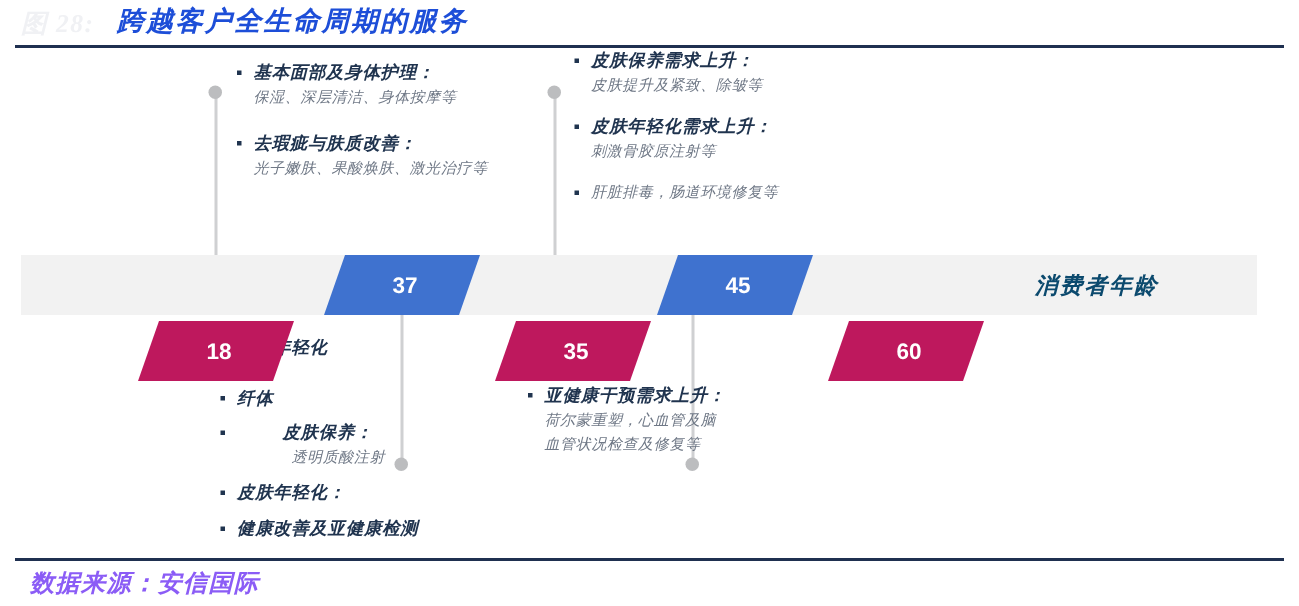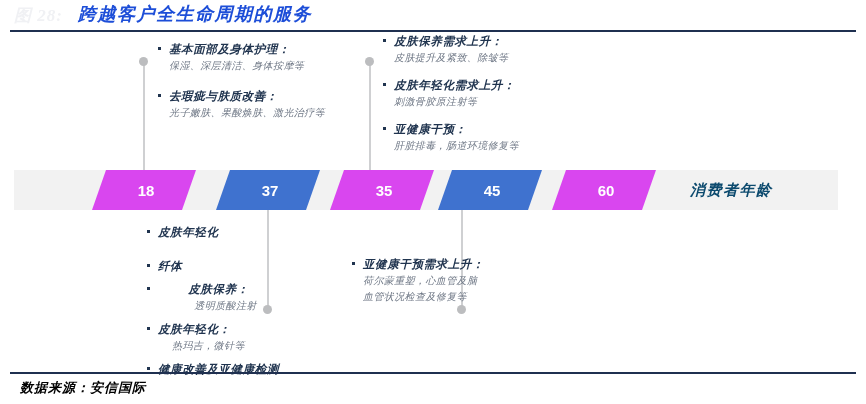--- a/index.html
+++ b/index.html
@@ -123,21 +123,21 @@
     height: 40px;
     color: #ffffff;
     font-family: "Liberation Sans", sans-serif;
     font-size: 15px;
     font-weight: bold;
     display: flex;
     align-items: center;
     justify-content: center;
     clip-path: polygon(14px 0, 100% 0, calc(100% - 14px) 100%, 0 100%);
   }
-  .age-node.gray  { background: #d946ef; }
+  .age-node.gray  { background: #be185d; margin-top: 44px; }
   .age-node.blue  { background: #3f72cf; }
   .age-node .age-label { margin-left: 4px; }
 
   #axis-caption {
     position: absolute;
     top: 170px;
     left: 690px;
     height: 40px;
     display: flex;
     align-items: center;
@@ -155,24 +155,24 @@
     left: 10px;
     top: 372px;
     width: 846px;
     height: 2px;
     background: #1f3050;
   }
   #source-note {
     position: absolute;
     left: 20px;
     top: 379px;
-    font-size: 13px;
-    font-weight: bold;
-    font-style: italic;
-    color: #000000;
+    font-size: 16px;
+    font-weight: bold;
+    font-style: italic;
+    color: #8b5cf6;
     letter-spacing: 1px;
     white-space: nowrap;
   }
 </style>
 </head>
 <body>
 
 <div id="exhibit-header">
   <div id="figure-number">图 28:</div>
   <div id="chart-title">跨越客户全生命周期的服务</div>
@@ -205,39 +205,37 @@
 <div class="callout" style="left:381px; top:33px;">
   <div class="bullet-item">
     <div class="bullet-head">皮肤保养需求上升：</div>
     <div class="bullet-sub">皮肤提升及紧致、除皱等</div>
   </div>
   <div class="bullet-item" style="margin-top:11px;">
     <div class="bullet-head">皮肤年轻化需求上升：</div>
     <div class="bullet-sub">刺激骨胶原注射等</div>
   </div>
   <div class="bullet-item" style="margin-top:11px;">
-    <div class="bullet-head">亚健康干预：</div>
     <div class="bullet-sub">肝脏排毒，肠道环境修复等</div>
   </div>
 </div>
 
 <div class="callout" style="left:145px; top:224px;">
   <div class="bullet-item" style="margin-bottom:17px;">
     <div class="bullet-head">皮肤年轻化</div>
   </div>
   <div class="bullet-item" style="">
     <div class="bullet-head">纤体</div>
   </div>
   <div class="bullet-item" style="margin-bottom:7px;text-align:center;">
     <div class="bullet-head">皮肤保养：</div>
     <div class="bullet-sub" style="padding-left:14px;">透明质酸注射</div>
   </div>
   <div class="bullet-item" style="margin-bottom:7px;">
     <div class="bullet-head">皮肤年轻化：</div>
-    <div class="bullet-sub" style="padding-left:14px;">热玛吉，微针等</div>
   </div>
   <div class="bullet-item">
     <div class="bullet-head">健康改善及亚健康检测</div>
   </div>
 </div>
 
 <div class="callout" style="left:350px; top:256px;">
   <div class="bullet-item">
     <div class="bullet-head">亚健康干预需求上升：</div>
     <div class="bullet-sub wrap">荷尔蒙重塑，心血管及脑血管状况检查及修复等</div>

